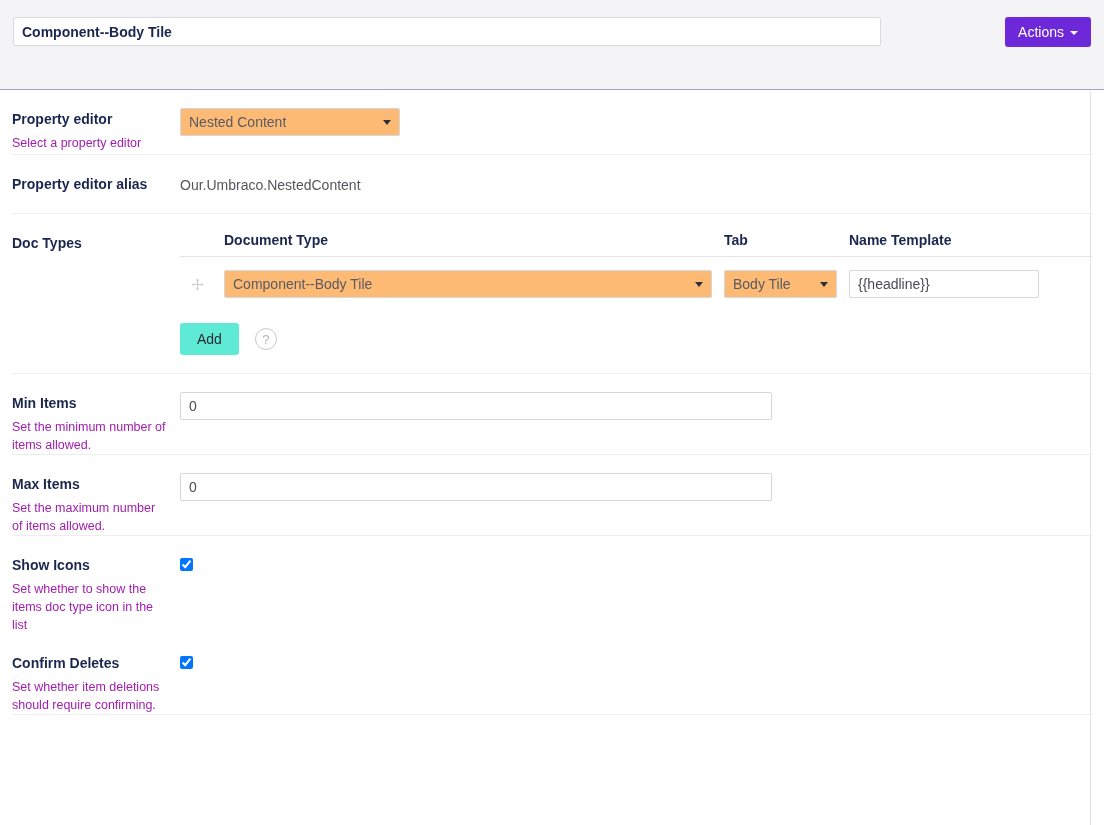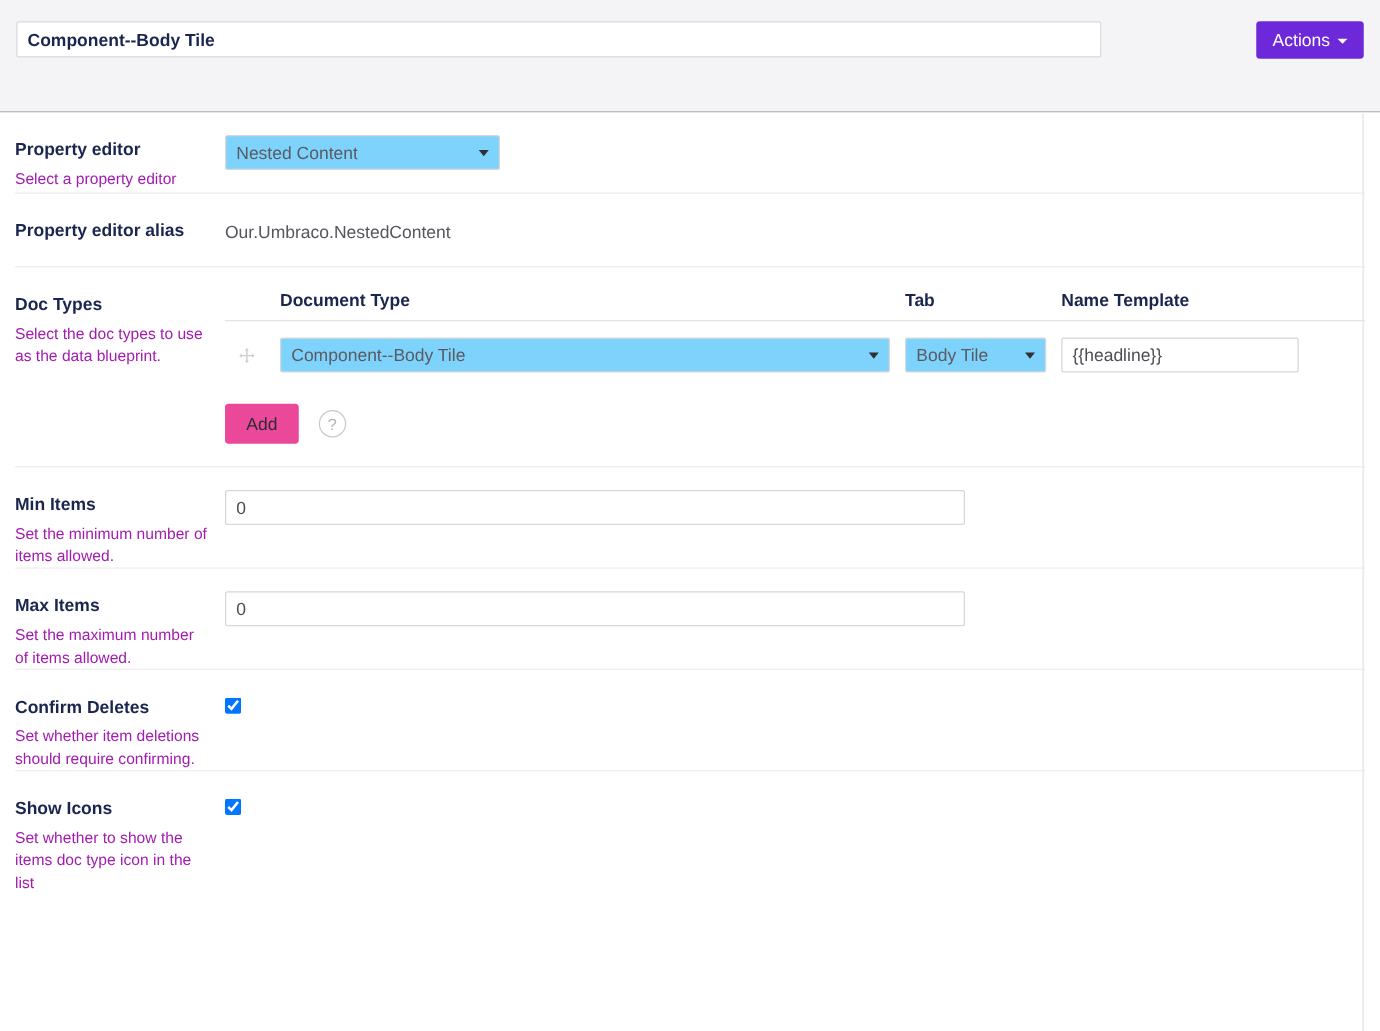--- a/index.html
+++ b/index.html
@@ -115,21 +115,21 @@
     flex: 1 1 auto;
     padding-top: 18px;
     padding-bottom: 18px;
     min-width: 0;
   }
 
   
   .sel {
     box-sizing: border-box;
     height: 28px;
-    background: #7dd3fc;
+    background: #fdba74;
     border: 1px solid #d6d6db;
     border-radius: 2px;
     font-family: "Liberation Sans", sans-serif;
     font-size: 14px;
     color: #5a5a62;
     padding: 0 22px 0 8px;
     display: flex;
     align-items: center;
     position: relative;
     cursor: pointer;
@@ -209,21 +209,21 @@
   .row-tab { flex: 0 0 125px; padding-right: 12px; box-sizing: border-box; }
   .row-name { flex: 1 1 auto; max-width: 190px; }
 
   .dt-actions {
     display: flex;
     align-items: center;
     gap: 16px;
     margin-top: 25px;
   }
   .add-button {
-    background: #ec4899;
+    background: #5eead4;
     border: none;
     border-radius: 3px;
     padding: 8px 17px;
     font-family: "Liberation Sans", sans-serif;
     font-size: 14px;
     color: #2b2b33;
     cursor: pointer;
   }
   .help-icon {
     width: 20px;
@@ -289,21 +289,20 @@
         <div class="prop-label">Property editor alias</div>
       </div>
       <div class="prop-right">
         <div class="plain-value">Our.Umbraco.NestedContent</div>
       </div>
     </div>
 
     <div class="prop">
       <div class="prop-left">
         <div class="prop-label">Doc Types</div>
-        <div class="prop-desc">Select the doc types to use as the data blueprint.</div>
       </div>
       <div class="prop-right">
         <div class="dt-table">
 
           <div class="dt-head">
             <div class="col-handle"></div>
             <div class="dt-head-cell col-doctype">Document Type</div>
             <div class="dt-head-cell col-tab">Tab</div>
             <div class="dt-head-cell col-name">Name Template</div>
           </div>
@@ -355,36 +354,36 @@
     <div class="prop">
       <div class="prop-left">
         <div class="prop-label">Max Items</div>
         <div class="prop-desc">Set the maximum number of items allowed.</div>
       </div>
       <div class="prop-right">
         <input class="text-input" type="text" style="width: 592px;" value="0">
       </div>
     </div>
 
+    <div class="prop no-rule">
+      <div class="prop-left">
+        <div class="prop-label">Show Icons</div>
+        <div class="prop-desc">Set whether to show the items doc type icon in the list</div>
+      </div>
+      <div class="prop-right">
+        <input class="checkbox" type="checkbox" checked="" style="">
+      </div>
+    </div>
+
     <div class="prop">
       <div class="prop-left">
         <div class="prop-label">Confirm Deletes</div>
         <div class="prop-desc">Set whether item deletions should require confirming.</div>
       </div>
       <div class="prop-right">
         <input class="checkbox" type="checkbox" checked="" style="">
       </div>
     </div>
 
-    <div class="prop no-rule">
-      <div class="prop-left">
-        <div class="prop-label">Show Icons</div>
-        <div class="prop-desc">Set whether to show the items doc type icon in the list</div>
-      </div>
-      <div class="prop-right">
-        <input class="checkbox" type="checkbox" checked="" style="">
-      </div>
-    </div>
-
   </div>
 
   <div class="scroll-edge"></div>
 </div>
 
 </body></html>

